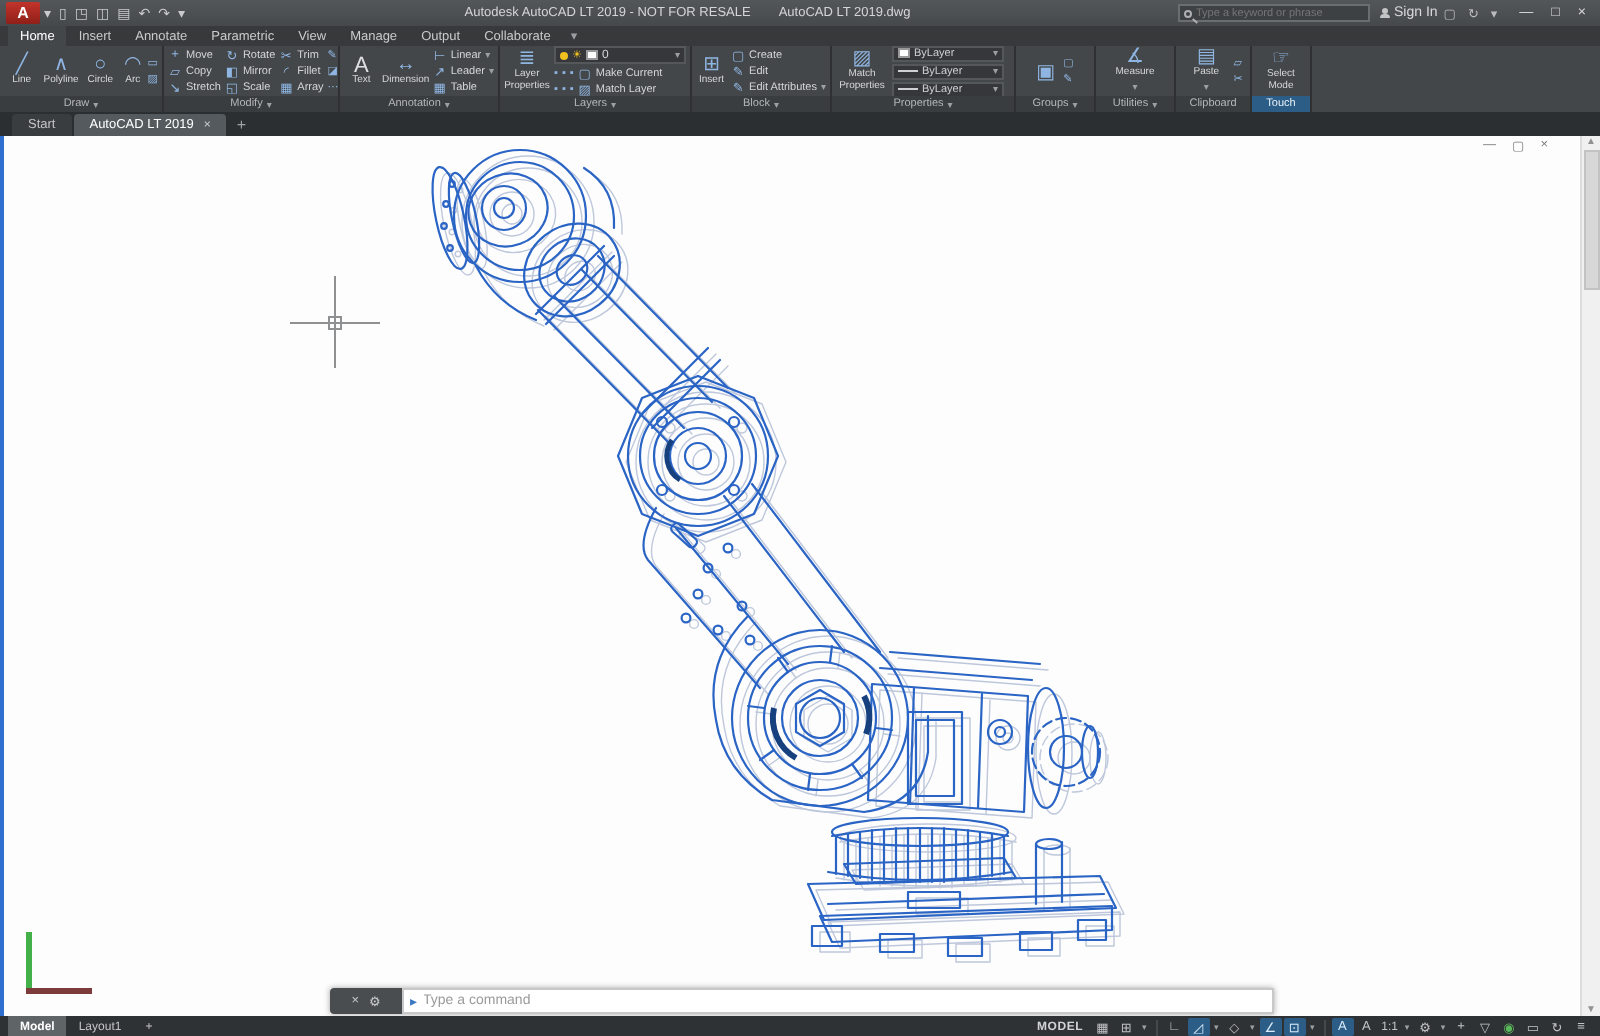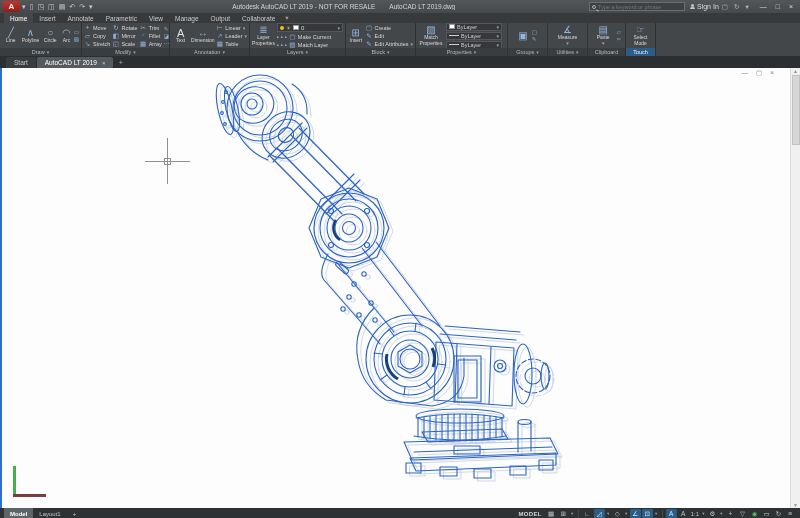--- a/index.html
+++ b/index.html
@@ -577,20 +577,30 @@
       <span>▢</span>
       <span>×</span>
     </div>
 
     <div class="vscroll">
       <span>▲</span>
       <div class="thumb"></div>
       <span style="margin-top:auto">▼</span>
     </div>
 
+    <div class="cmdbar">
+      <div class="cmdgrip">
+        <span>×</span>
+        <span>⚙</span>
+      </div>
+      <div class="cmdinput">
+        <span class="ic">▸</span>
+        <input placeholder="Type a command" style="">
+      </div>
+    </div>
   </div>
 
   <div class="statusbar">
     <div class="mtab active">Model</div>
     <div class="mtab">Layout1</div>
     <div class="mtab">+</div>
 
     <div class="statusright">
       <span class="model-ind">MODEL</span>
       <span class="sico">▦</span>

